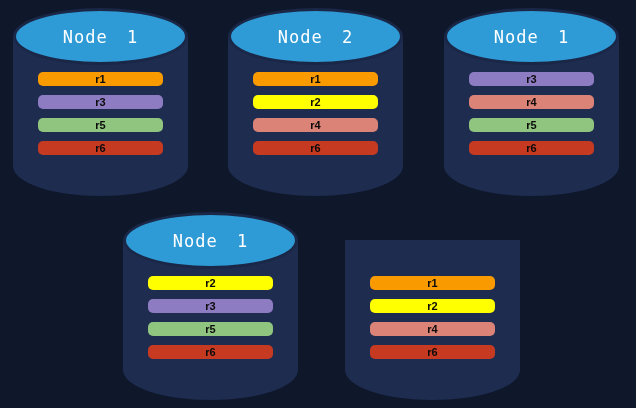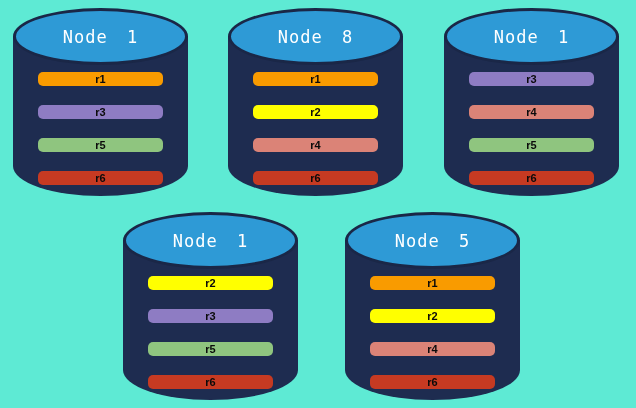--- a/index.html
+++ b/index.html
@@ -1,20 +1,20 @@
 <!DOCTYPE html>
 <html style="--cyl-body: #1E2C50; --cyl-top: #2E9AD6; --cyl-rim: #1A2747;"><head>
 <meta charset="utf-8">
 <style>
   html, body { margin: 0; padding: 0; background: #ffffff; }
   .canvas {
     position: relative;
     width: 636px;
     height: 408px;
-    background: #5eead4;
+    background: #0f172a;
     overflow: hidden;
     font-family: "Liberation Sans", sans-serif;
   }
   .cyl {
     position: absolute;
     width: 175px;
     height: 188px;
   }
   .cyl-body {
     position: absolute;
@@ -42,21 +42,21 @@
     font-size: 17px;
     letter-spacing: 1px;
     word-spacing: 8px;
     white-space: pre;
   }
   .bars {
     position: absolute;
     top: 64px; left: 25px; right: 25px;
     display: flex;
     flex-direction: column;
-    gap: 19px;
+    gap: 9px;
     z-index: 3;
   }
   .bar {
     height: 14px;
     border-radius: 5px;
     display: flex;
     align-items: center;
     justify-content: center;
     font-family: "Liberation Sans", sans-serif;
     font-size: 11px;
@@ -84,21 +84,21 @@
       <div class="bar" style="background: rgb(249, 155, 0);">r1</div>
       <div class="bar" style="background: rgb(142, 124, 195);">r3</div>
       <div class="bar" style="background: rgb(143, 197, 127);">r5</div>
       <div class="bar" style="background: rgb(198, 58, 34);">r6</div>
     </div>
   </div>
 
   <div class="cyl pos-1">
     <div class="cyl-body"></div>
     <div class="cyl-top">
-      <span class="node-title">Node 8</span>
+      <span class="node-title">Node 2</span>
     </div>
     <div class="bars">
       <div class="bar" style="background: rgb(249, 155, 0);">r1</div>
       <div class="bar" style="background: rgb(255, 255, 0);">r2</div>
       <div class="bar" style="background: rgb(219, 131, 119);">r4</div>
       <div class="bar" style="background: rgb(198, 58, 34);">r6</div>
     </div>
   </div>
 
   <div class="cyl pos-2">
@@ -122,23 +122,20 @@
     <div class="bars">
       <div class="bar" style="background: rgb(255, 255, 0);">r2</div>
       <div class="bar" style="background: rgb(142, 124, 195);">r3</div>
       <div class="bar" style="background: rgb(143, 197, 127);">r5</div>
       <div class="bar" style="background: rgb(198, 58, 34);">r6</div>
     </div>
   </div>
 
   <div class="cyl pos-4">
     <div class="cyl-body"></div>
-    <div class="cyl-top">
-      <span class="node-title">Node 5</span>
-    </div>
     <div class="bars">
       <div class="bar" style="background: rgb(249, 155, 0);">r1</div>
       <div class="bar" style="background: rgb(255, 255, 0);">r2</div>
       <div class="bar" style="background: rgb(219, 131, 119);">r4</div>
       <div class="bar" style="background: rgb(198, 58, 34);">r6</div>
     </div>
   </div>
 
 </div>
 

